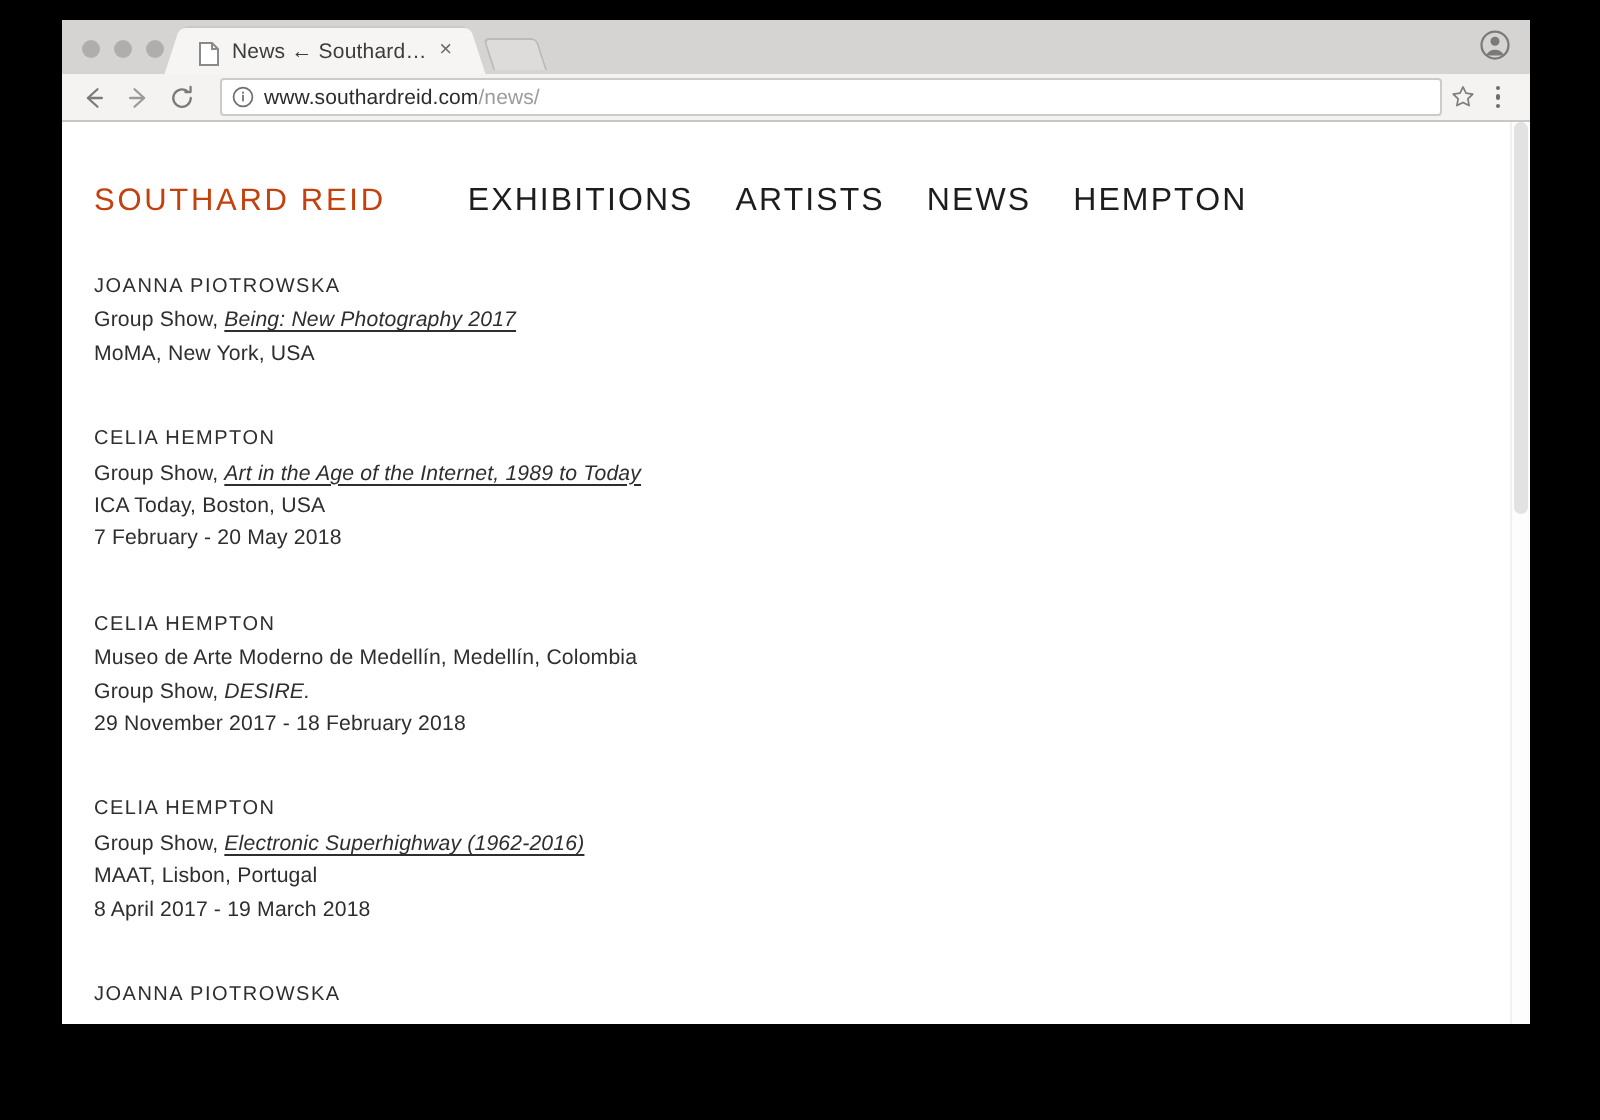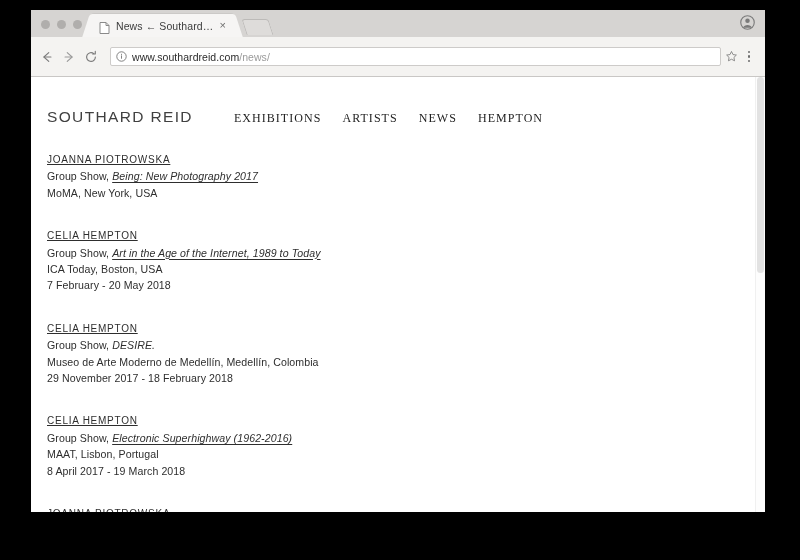--- a/index.html
+++ b/index.html
@@ -112,21 +112,21 @@
     border: 1px solid #bcbab8;
     border-bottom: none;
     border-top-left-radius: 3px;
     border-top-right-radius: 3px;
     background: #dedcda;
     transform: skewX(18deg);
   }
 
   
   #toolbar {
-    height: 40px;
+    height: 24px;
     background: #f4f3f1;
     border-bottom: 1px solid #c9c7c5;
     display: flex;
     align-items: center;
     padding: 0 8px 0 6px;
     box-sizing: border-box;
     flex: 0 0 auto;
   }
   .nav-btn {
     width: 20px;
@@ -230,56 +230,54 @@
 
   
   #site-header {
     display: flex;
     align-items: baseline;
     padding: 31px 0 0 16px;
   }
   #site-logo {
     font-size: 15.5px;
     letter-spacing: 1.35px;
-    color: #404040;
+    color: #c2410c;
     font-weight: 400;
     white-space: nowrap;
   }
   #main-nav {
     display: flex;
     align-items: baseline;
     margin-left: 41px;
     gap: 21px;
   }
   #main-nav .nav-item {
-    font-size: 12px;
+    font-size: 16px;
     letter-spacing: 1.05px;
     color: #1d1d1d;
     white-space: nowrap;
-    font-family: Liberation Serif, serif;
   }
 
   #news-list {
     padding: 26px 0 0 16px;
   }
   .news-entry {
     margin-bottom: 27px;
   }
   .news-line {
     font-size: 10.6px;
     color: #2e2e2e;
     line-height: 16.4px;
     white-space: nowrap;
     letter-spacing: 0.08px;
   }
   .artist-name {
     letter-spacing: 0.75px;
     font-size: 10px;
     color: #2e2e2e;
-    text-decoration: underline;
   }
   .show-title {
     font-style: italic;
   }
   .show-title.linked {
     text-decoration: underline;
     text-underline-offset: 2px;
   }
 </style>
 </head>
@@ -383,22 +381,22 @@
 
         <div class="news-entry">
           <div class="news-line artist-name">CELIA HEMPTON</div>
           <div class="news-line"><span>Group Show, </span><span class="show-title linked">Art in the Age of the Internet, 1989 to Today</span></div>
           <div class="news-line">ICA Today, Boston, USA</div>
           <div class="news-line">7 February - 20 May 2018</div>
         </div>
 
         <div class="news-entry">
           <div class="news-line artist-name">CELIA HEMPTON</div>
+          <div class="news-line">Museo de Arte Moderno de Medellín, Medellín, Colombia</div>
           <div class="news-line"><span>Group Show, </span><span class="show-title">DESIRE.</span></div>
-          <div class="news-line">Museo de Arte Moderno de Medellín, Medellín, Colombia</div>
           <div class="news-line">29 November 2017 - 18 February 2018</div>
         </div>
 
         <div class="news-entry">
           <div class="news-line artist-name">CELIA HEMPTON</div>
           <div class="news-line"><span>Group Show, </span><span class="show-title linked">Electronic Superhighway (1962-2016)</span></div>
           <div class="news-line">MAAT, Lisbon, Portugal</div>
           <div class="news-line">8 April 2017 - 19 March 2018</div>
         </div>
 

